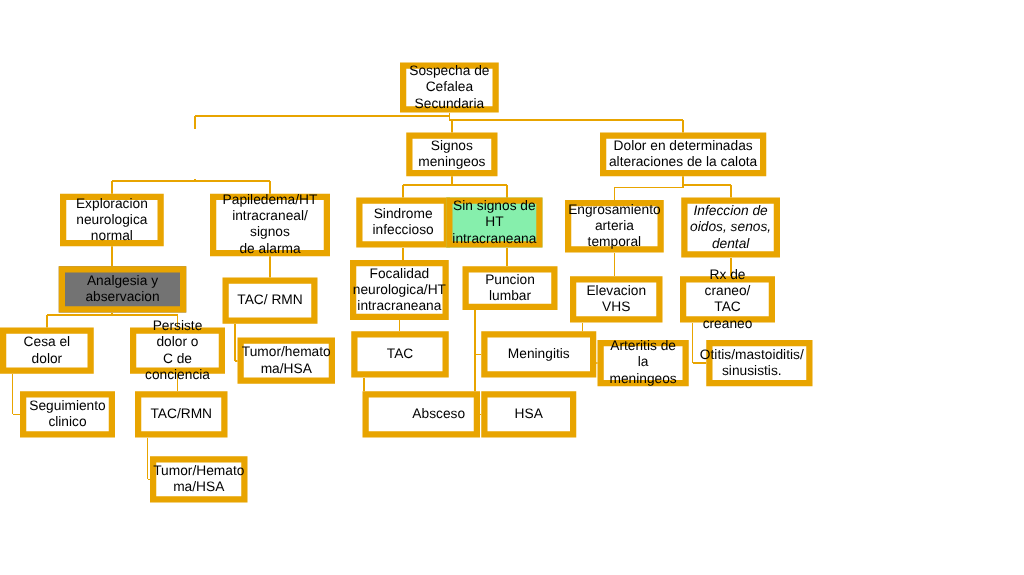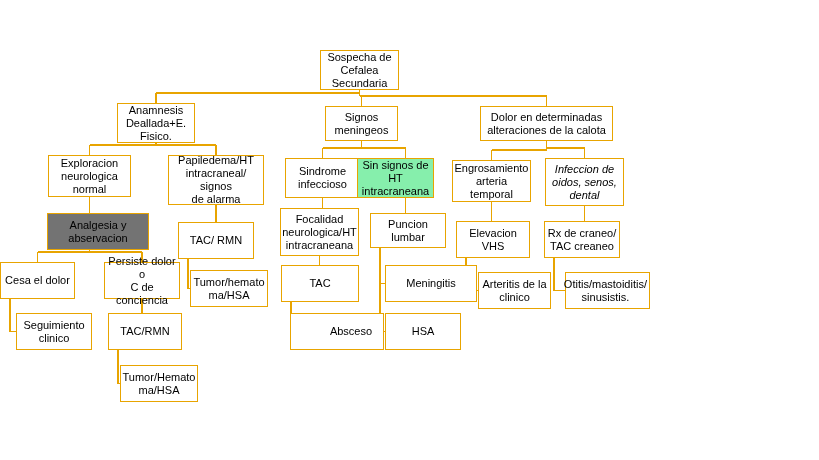--- a/index.html
+++ b/index.html
@@ -19,21 +19,21 @@
     position: absolute;
     left: 0;
     top: 0;
     width: 819px;
     height: 460px;
     pointer-events: none;
   }
   .node {
     position: absolute;
     box-sizing: border-box;
-    border: 1px solid #fca5a5;
+    border: 5px solid #fca5a5;
     background: #ffffff;
     color: #000000;
     font-size: 11px;
     line-height: 13px;
     display: flex;
     align-items: center;
     justify-content: center;
     text-align: center;
     padding: 1px 2px;
     white-space: pre-line;
@@ -99,23 +99,20 @@
       <line x1="10" y1="331.5" x2="16" y2="331.5" stroke="#E8A400" stroke-width="1.4" shape-rendering="crispEdges"></line>
       <line x1="142" y1="299" x2="142" y2="313" stroke="#E8A400" stroke-width="1.4" shape-rendering="crispEdges"></line>
       <line x1="291" y1="302" x2="291" y2="331.5" stroke="#E8A400" stroke-width="1.4" shape-rendering="crispEdges"></line>
       <line x1="291" y1="331.5" x2="290" y2="331.5" stroke="#E8A400" stroke-width="1.4" shape-rendering="crispEdges"></line>
       <line x1="118" y1="350" x2="118" y2="383.5" stroke="#E8A400" stroke-width="1.4" shape-rendering="crispEdges"></line>
       <line x1="118" y1="383.5" x2="120" y2="383.5" stroke="#E8A400" stroke-width="1.4" shape-rendering="crispEdges"></line>
     </svg>
 <div class="node" style="left: 320px; top: 50px; width: 79px; height: 40px; border-color: rgb(232, 164, 0); background: rgb(255, 255, 255); color: rgb(0, 0, 0);"><span>Sospecha de
 Cefalea
 Secundaria</span></div>
-    <div class="node" style="left: 117px; top: 103px; width: 78px; height: 40px; border-color: rgb(232, 164, 0); background: rgb(255, 255, 255); color: rgb(0, 0, 0);"><span>Anamnesis
-Deallada+E.
-Fisico.</span></div>
     <div class="node" style="left: 325px; top: 106px; width: 73px; height: 35px; border-color: rgb(232, 164, 0); background: rgb(255, 255, 255); color: rgb(0, 0, 0);"><span>Signos
 meningeos</span></div>
     <div class="node" style="left: 480px; top: 106px; width: 133px; height: 35px; border-color: rgb(232, 164, 0); background: rgb(255, 255, 255); color: rgb(0, 0, 0);"><span>Dolor en determinadas
 alteraciones de la calota</span></div>
     <div class="node" style="left: 48px; top: 155px; width: 83px; height: 42px; border-color: rgb(232, 164, 0); background: rgb(255, 255, 255); color: rgb(0, 0, 0);"><span>Exploracion
 neurologica
 normal</span></div>
     <div class="node" style="left: 168px; top: 155px; width: 96px; height: 50px; border-color: rgb(232, 164, 0); background: rgb(255, 255, 255); color: rgb(0, 0, 0);"><span>Papiledema/HT
 intracraneal/ signos
 de alarma</span></div>
@@ -139,21 +136,21 @@
     <div class="node" style="left: 544px; top: 221px; width: 76px; height: 37px; border-color: rgb(232, 164, 0); background: rgb(255, 255, 255); color: rgb(0, 0, 0);"><span>Rx de craneo/
 TAC creaneo</span></div>
     <div class="node" style="left: 0px; top: 262px; width: 75px; height: 37px; border-color: rgb(232, 164, 0); background: rgb(255, 255, 255); color: rgb(0, 0, 0);"><span>Cesa el dolor</span></div>
     <div class="node" style="left: 104px; top: 262px; width: 76px; height: 37px; border-color: rgb(232, 164, 0); background: rgb(255, 255, 255); color: rgb(0, 0, 0);"><span>Persiste dolor o
 C de conciencia</span></div>
     <div class="node" style="left: 190px; top: 270px; width: 78px; height: 37px; border-color: rgb(232, 164, 0); background: rgb(255, 255, 255); color: rgb(0, 0, 0);"><span>Tumor/hemato
 ma/HSA</span></div>
     <div class="node" style="left: 281px; top: 265px; width: 78px; height: 37px; border-color: rgb(232, 164, 0); background: rgb(255, 255, 255); color: rgb(0, 0, 0);"><span>TAC</span></div>
     <div class="node" style="left: 385px; top: 265px; width: 92px; height: 37px; border-color: rgb(232, 164, 0); background: rgb(255, 255, 255); color: rgb(0, 0, 0);"><span>Meningitis</span></div>
     <div class="node" style="left: 478px; top: 272px; width: 73px; height: 37px; border-color: rgb(232, 164, 0); background: rgb(255, 255, 255); color: rgb(0, 0, 0);"><span>Arteritis de la
-clinico</span></div>
+meningeos</span></div>
     <div class="node" style="left: 565px; top: 272px; width: 85px; height: 37px; border-color: rgb(232, 164, 0); background: rgb(255, 255, 255); color: rgb(0, 0, 0); justify-content: flex-end;"><span>Otitis/mastoiditis/
 sinusistis.</span></div>
     <div class="node" style="left: 16px; top: 313px; width: 76px; height: 37px; border-color: rgb(232, 164, 0); background: rgb(255, 255, 255); color: rgb(0, 0, 0);"><span>Seguimiento
 clinico</span></div>
     <div class="node" style="left: 108px; top: 313px; width: 74px; height: 37px; border-color: rgb(232, 164, 0); background: rgb(255, 255, 255); color: rgb(0, 0, 0);"><span>TAC/RMN</span></div>
     <div class="node" style="left: 290px; top: 313px; width: 94px; height: 37px; border-color: rgb(232, 164, 0); background: rgb(255, 255, 255); color: rgb(0, 0, 0); padding-left: 30px;"><span>Absceso</span></div>
     <div class="node" style="left: 385px; top: 313px; width: 76px; height: 37px; border-color: rgb(232, 164, 0); background: rgb(255, 255, 255); color: rgb(0, 0, 0);"><span>HSA</span></div>
     <div class="node" style="left: 120px; top: 365px; width: 78px; height: 37px; border-color: rgb(232, 164, 0); background: rgb(255, 255, 255); color: rgb(0, 0, 0);"><span>Tumor/Hemato
 ma/HSA</span></div>
   </div>

